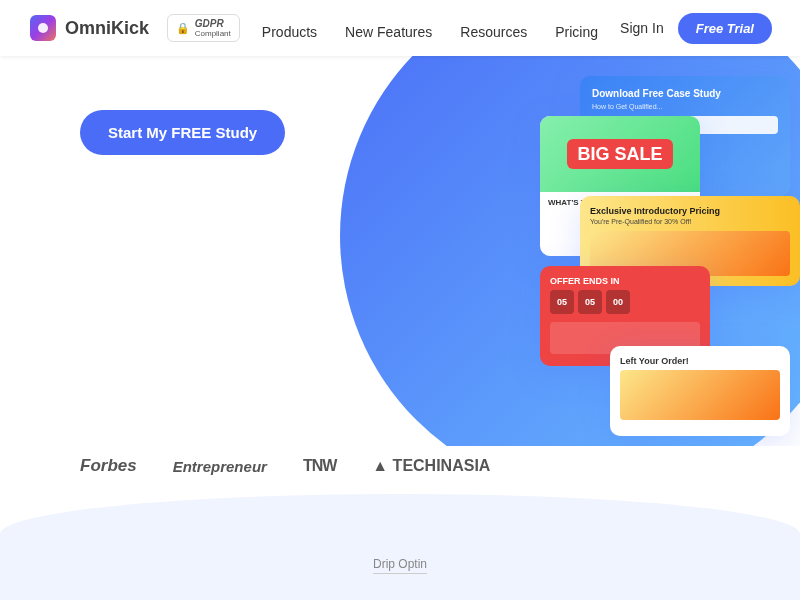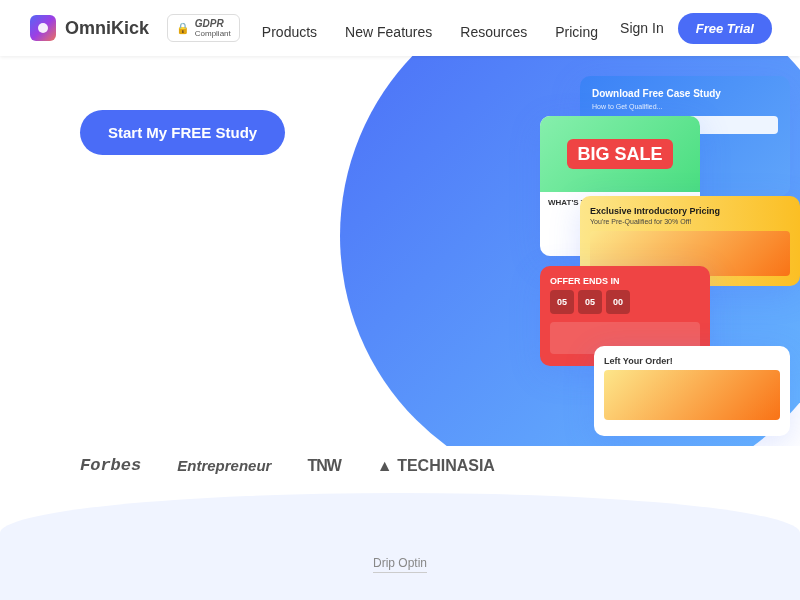--- a/index.html
+++ b/index.html
@@ -107,40 +107,40 @@
     .card-4-inner { padding: 10px; color: #fff; }
     .card-4-timer { display: flex; gap: 4px; margin-top: 4px; }
     .timer-block {
       background: rgba(0,0,0,0.25); border-radius: 4px;
       width: 24px; height: 24px; display: flex; align-items: center; justify-content: center;
       font-size: 9px; font-weight: 700;
     }
     .card-4-title { font-size: 9px; font-weight: 700; }
 
     .card-5 {
-      top: 280px; right: 30px; width: 196px; height: 90px;
+      top: 280px; right: 30px; width: 180px; height: 90px;
       background: #fff;
     }
     .card-5-inner { padding: 10px; }
     .card-5-title { font-size: 9px; font-weight: 600; color: #333; }
     .card-5-img {
       width: 100%; height: 50px; margin-top: 4px;
       background: linear-gradient(135deg, #fde68a, #f97316);
       border-radius: 4px;
     }
 
     
     .featured {
       padding: 10px 80px 18px;
       background: #fff;
     }
     .featured-label { font-size: 14px; color: #555; margin-bottom: 14px; }
     .featured-logos { display: flex; align-items: center; gap: 36px; }
     .brand-logo { font-size: 15px; color: #555; font-weight: 700; }
-    .brand-logo.forbes { font-style: italic; font-size: 17px; font-weight: 900; font-family: Liberation Mono, monospace; }
+    .brand-logo.forbes { font-style: italic; font-size: 17px; font-weight: 900; }
     .brand-logo.entrepreneur { font-style: italic; }
     .brand-logo.tnw { font-weight: 900; font-size: 16px; letter-spacing: -1px; }
     .brand-logo.techinasia { font-size: 16px; display: flex; align-items: center; gap: 4px; }
 
     
     .drip-section {
       background: #f0f4ff; padding: 10px 60px 20px; text-align: center;
     }
     .drip-label {
       display: inline-block; font-size: 12px; color: #888;

